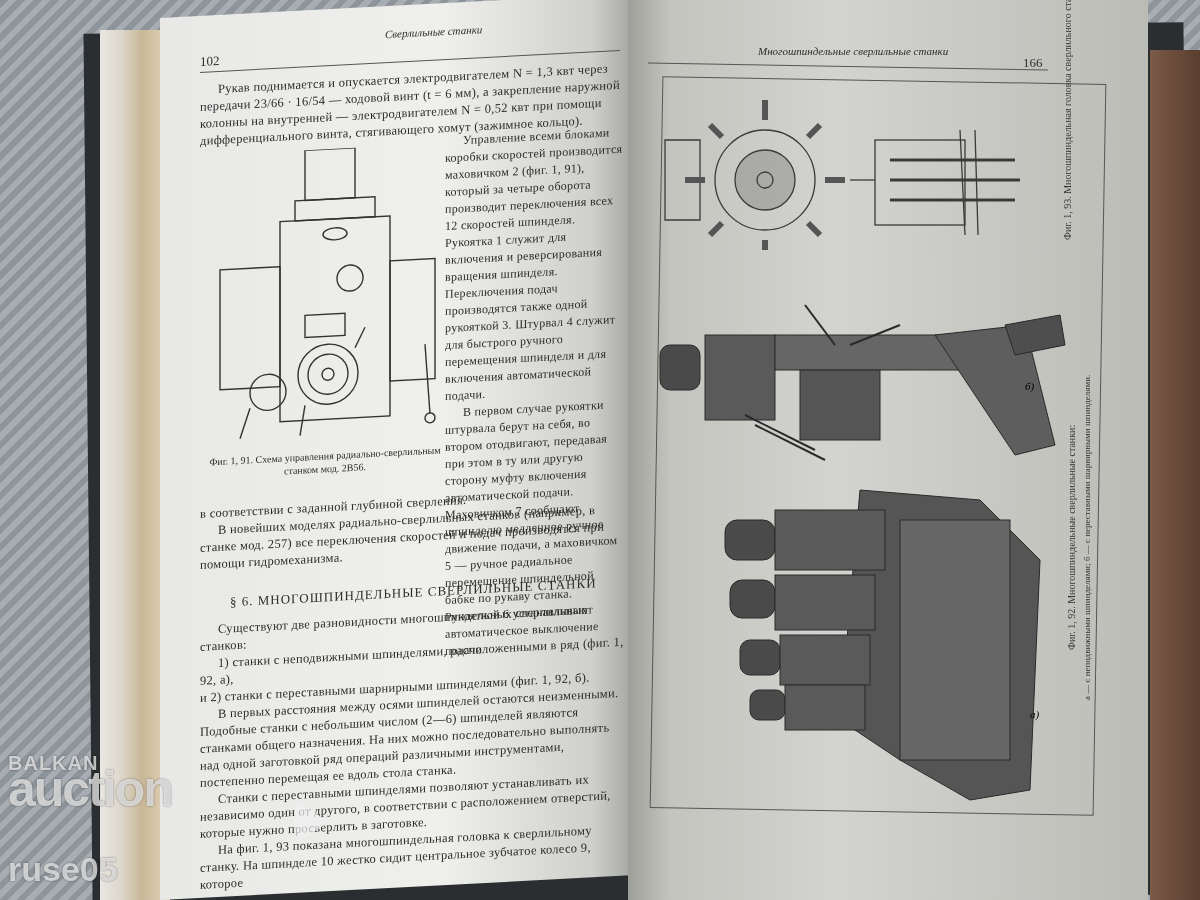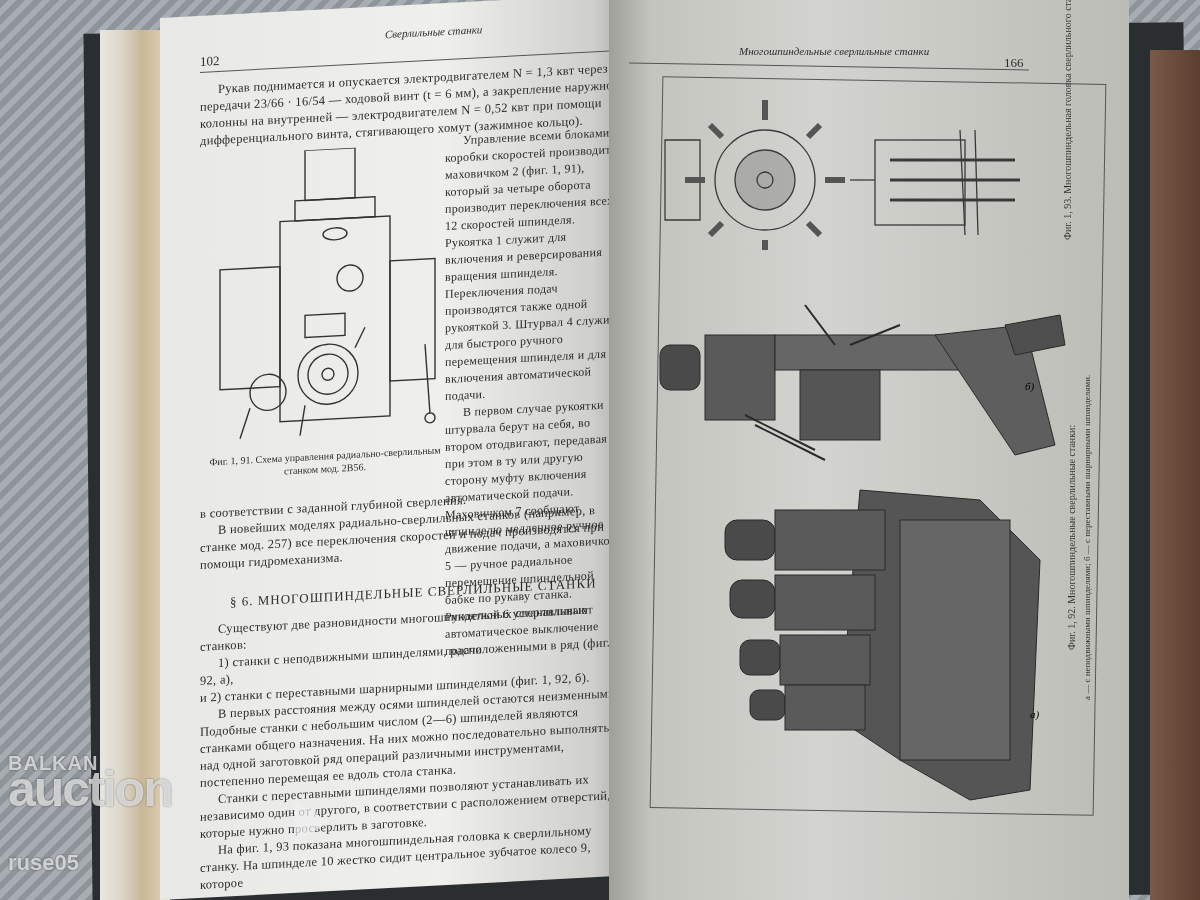--- a/index.html
+++ b/index.html
@@ -9,21 +9,21 @@
   .cover{position:absolute;left:88px;top:28px;width:1100px;height:872px;background:#2b2e30;
     transform:rotate(-0.6deg);}
   .spine-edge{position:absolute;left:100px;top:30px;width:70px;height:870px;
     background:linear-gradient(90deg,#e9e7e1 0,#dcd7cc 30%,#c9b796 60%,#e2d6be 100%);}
   .right-edge{position:absolute;left:1150px;top:50px;width:50px;height:850px;
     background:linear-gradient(90deg,#7a5a48,#5b3e2f);}
   .page{position:absolute;color:#2c2c2c;}
   .page-left{left:160px;top:18px;width:470px;height:882px;
     background:linear-gradient(90deg,#e8e8e6 0%,#efefec 60%,#cfcfcc 92%,#a8a8a4 100%);
     transform:skewY(-3deg);transform-origin:0 0;}
-  .page-right{left:609px;top:0;width:520px;height:900px;
+  .page-right{left:628px;top:0;width:520px;height:900px;
     background:linear-gradient(90deg,#9f9f9a 0%,#c4c4bf 8%,#d3d3cf 40%,#bcbcb7 100%);}
   .running-head{font-style:italic;font-size:11px;position:absolute;}
   .page-num{position:absolute;font-size:13px;}
   .rule{position:absolute;height:1px;background:#555;}
   .para{position:absolute;font-size:12.5px;line-height:17px;letter-spacing:0.3px;}
   .para p{margin:0;text-indent:18px;}
   .para p.noind{text-indent:0;}
   .caption{position:absolute;font-size:10px;text-align:center;line-height:13px;}
   .heading{position:absolute;font-size:13px;letter-spacing:1px;}
   .fig-box{position:absolute;}
@@ -167,14 +167,14 @@
   </svg>
 </div>
 <div style="position:absolute;left:1030px;top:708px;font-size:11px;font-style:italic;">а)</div>
 
 <div class="vcap" style="left:1062px;top:240px;">Фиг. 1, 93. Многошпиндельная головка сверлильного станка.</div>
 <div class="vcap" style="left:1066px;top:650px;">Фиг. 1, 92. Многошпиндельные сверлильные станки:</div>
 <div class="vcap" style="left:1082px;top:700px;font-size:9px;">а — с неподвижными шпинделями; б — с переставными шарнирными шпинделями.</div>
 
 <div class="watermark" style="top:752px;font-size:20px;letter-spacing:1px;">BALKAN</div>
 <div class="watermark" style="top:760px;font-size:50px;letter-spacing:-2px;">auction</div>
-<div class="watermark" style="top:850px;font-size:22px;">ruse05</div>
+<div class="watermark" style="top:850px;font-size:34px;">ruse05</div>
 <div style="position:absolute;left:295px;top:800px;width:0;height:0;border-top:22px solid transparent;border-bottom:22px solid transparent;border-left:34px solid rgba(240,240,240,0.7);"></div>
 
 </body></html>

